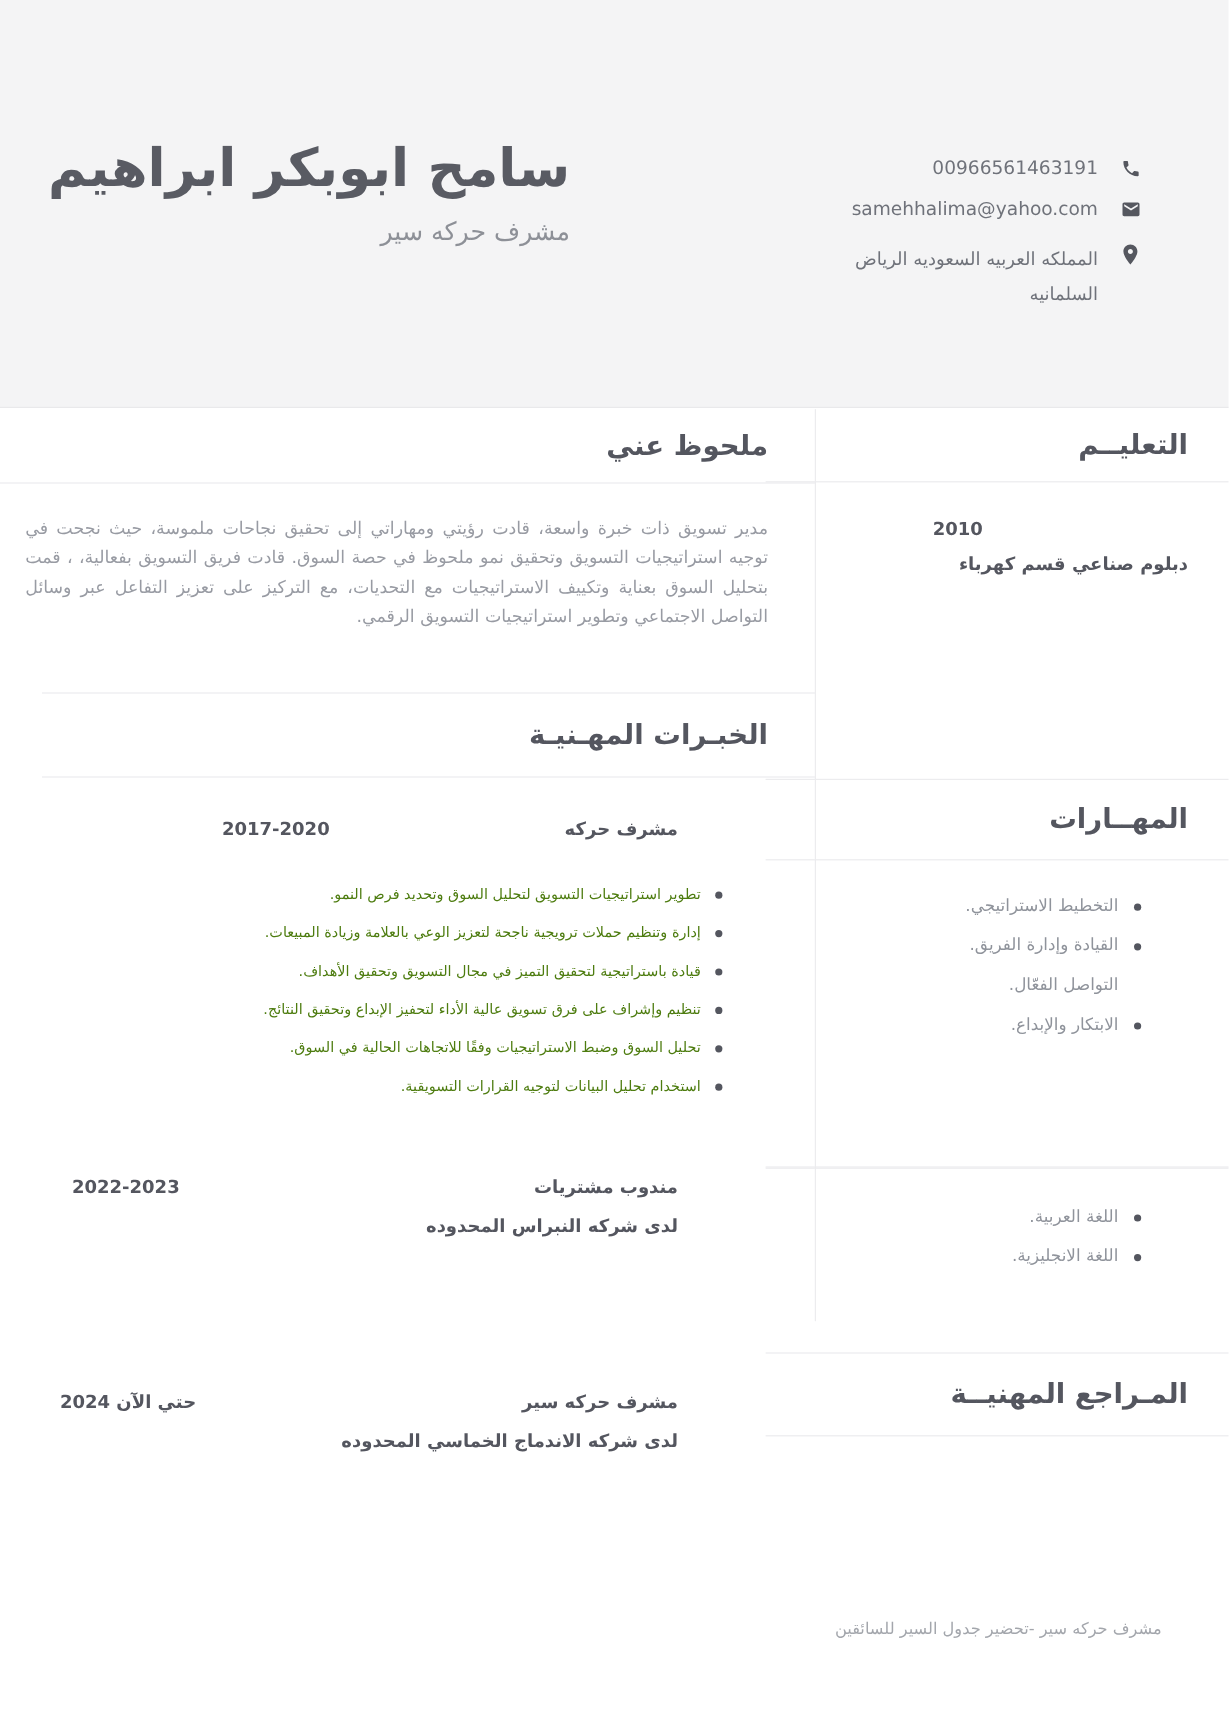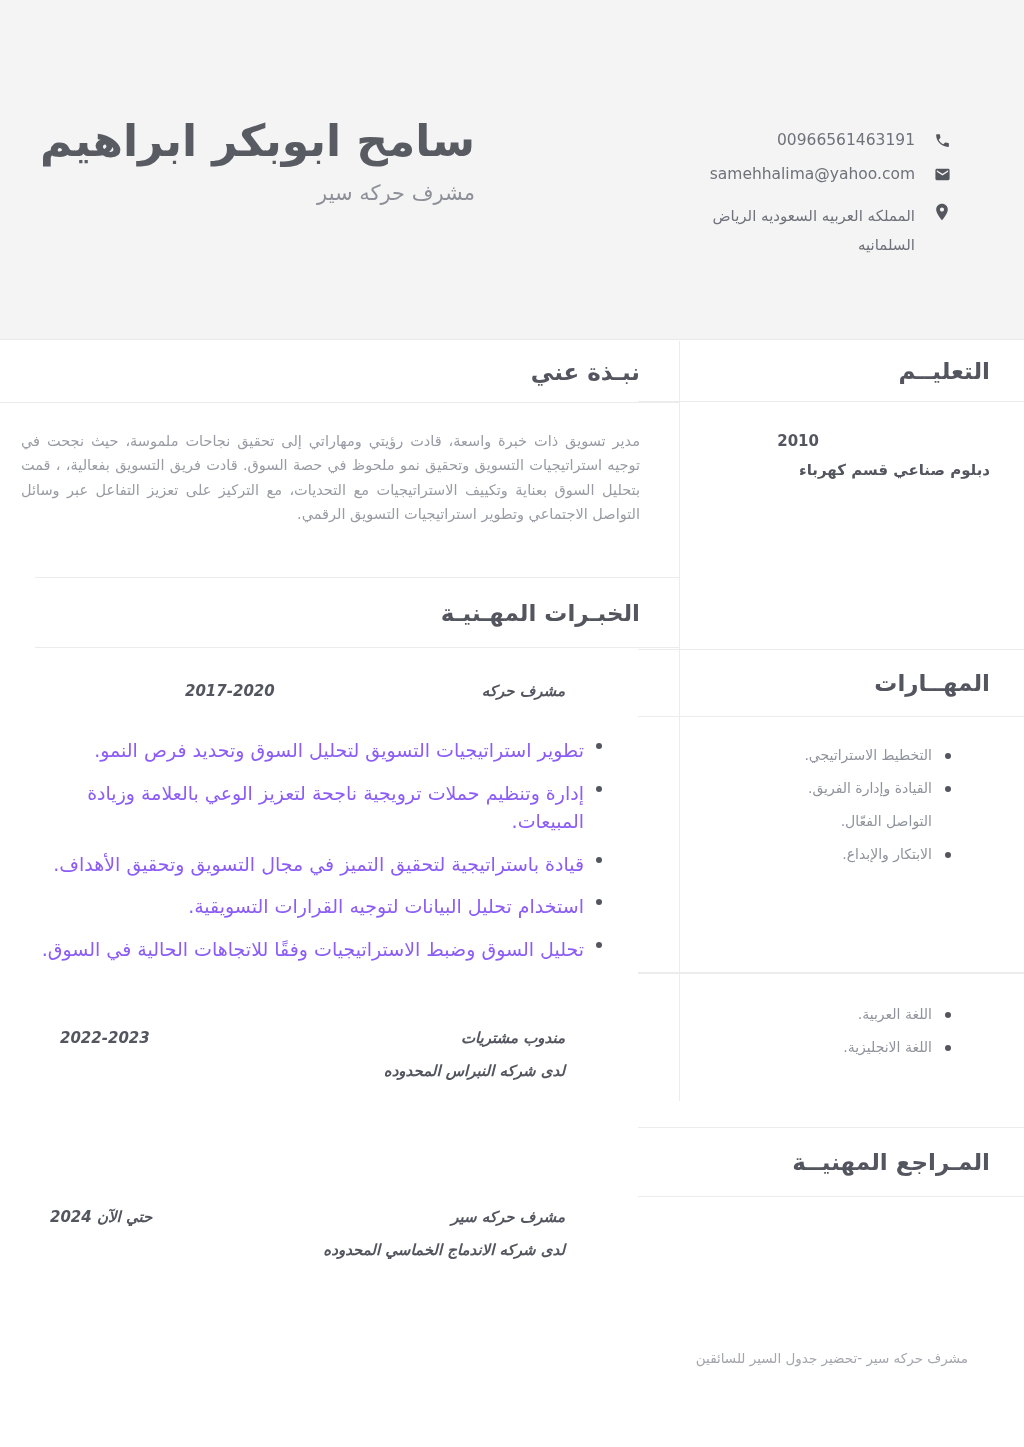--- a/index.html
+++ b/index.html
@@ -35,25 +35,25 @@
   .m-title-row { height:62px; display:flex; align-items:center; padding-right:40px; border-bottom:1px solid #ececee; }
   .m-title-row.second { height:69px; border-bottom:none; }
   .sec-title { color:#54565f; font-size:23px; font-weight:bold; }
   .about-body { height:174px; padding:26px 40px 0 21px; overflow:hidden; }
   .about-text { color:#989ba3; font-size:14.5px; line-height:1.68; text-align:justify; }
   .short-rule { height:1px; background:#ececee; width:645px; margin-right:0; margin-left:35px; }
   .exp-head { display:flex; justify-content:space-between; align-items:baseline; padding-right:115px; }
   .exp-head.e1 { margin-top:34px; padding-left:185px; }
   .exp-head.e2 { margin-top:66px; padding-left:60px; }
   .exp-head.e3 { margin-top:128px; padding-left:50px; }
-  .exp-role, .exp-period, .exp-company { color:#54565f; font-size:15px; font-weight:bold;font-style:italic; }
+  .exp-role, .exp-period, .exp-company { color:#54565f; font-size:15px; font-weight:bold; }
   .ltr { direction:ltr; unicode-bidi:bidi-override; }
   .exp-company { text-align:right; padding-right:115px; margin-top:15px; }
   .exp-bullets { list-style:none; margin-top:36px; padding-right:77px; padding-left:30px; }
-  .exp-bullets li { position:relative; padding-right:19px; margin-bottom:14px; color:#8b5cf6; font-size:19px; line-height:1.5; text-align:right; }
+  .exp-bullets li { position:relative; padding-right:19px; margin-bottom:14px; color:#4d7c0f; font-size:12px; line-height:1.5; text-align:right; }
   .exp-bullets li::before { content:""; position:absolute; right:1px; top:7px; width:6px; height:6px; border-radius:50%; background:#54565f; }
   
   .s-title-row { display:flex; align-items:center; padding-right:34px; }
   .s-title-row.h60 { height:60px; } .s-title-row.h66 { height:66px; }
   .s-title-row.h67 { height:67px; } .s-title-row.h68 { height:68px; }
   .side-rule { height:1px; background:#ececee; margin-left:0; margin-right:-42px; position:relative; right:42px; width:calc(100% + 42px); }
   .edu-block { height:247px; padding-top:30px; }
   .edu-year { color:#54565f; font-size:15px; font-weight:bold; text-align:right; padding-right:205px; }
   .edu-degree { color:#54565f; font-size:15px; font-weight:bold; text-align:right; padding-right:34px; margin-top:11px; }
   .skills-block { height:255px; padding-top:30px; }
@@ -101,42 +101,43 @@
         <div class="person-name">سامح ابوبكر ابراهيم</div>
         <div class="person-job">مشرف حركه سير</div>
       </div>
     </div>
   </div>
 
   <div class="vdivider"></div>
 
   <div class="main-col">
     <div class="m-title-row">
-      <span class="sec-title">نبـذة عني</span>
+      <span class="sec-title">ملحوظ عني</span>
     </div>
     <div class="about-body">
       <p class="about-text">مدير تسويق ذات خبرة واسعة، قادت رؤيتي ومهاراتي إلى تحقيق نجاحات ملموسة، حيث نجحت في توجيه استراتيجيات التسويق وتحقيق نمو ملحوظ في حصة السوق. قادت فريق التسويق بفعالية، ، قمت بتحليل السوق بعناية وتكييف الاستراتيجيات مع التحديات، مع التركيز على تعزيز التفاعل عبر وسائل التواصل الاجتماعي وتطوير استراتيجيات التسويق الرقمي.</p>
     </div>
     <div class="short-rule"></div>
 
     <div class="m-title-row second">
       <span class="sec-title">الخبـرات المهـنيـة</span>
     </div>
     <div class="short-rule"></div>
 
     <div class="exp-head e1">
       <span class="exp-role">مشرف حركه</span>
       <span class="exp-period ltr">2017-2020</span>
     </div>
     <ul class="exp-bullets">
       <li>تطوير استراتيجيات التسويق لتحليل السوق وتحديد فرص النمو.</li>
       <li>إدارة وتنظيم حملات ترويجية ناجحة لتعزيز الوعي بالعلامة وزيادة المبيعات.</li>
       <li>قيادة باستراتيجية لتحقيق التميز في مجال التسويق وتحقيق الأهداف.</li>
+      <li>تنظيم وإشراف على فرق تسويق عالية الأداء لتحفيز الإبداع وتحقيق النتائج.</li>
+      <li>تحليل السوق وضبط الاستراتيجيات وفقًا للاتجاهات الحالية في السوق.</li>
       <li>استخدام تحليل البيانات لتوجيه القرارات التسويقية.</li>
-      <li>تحليل السوق وضبط الاستراتيجيات وفقًا للاتجاهات الحالية في السوق.</li>
     </ul>
 
     <div class="exp-head e2">
       <span class="exp-role">مندوب مشتريات</span>
       <span class="exp-period ltr">2022-2023</span>
     </div>
     <div class="exp-company">لدى شركه النبراس المحدوده</div>
 
     <div class="exp-head e3">
       <span class="exp-role">مشرف حركه سير</span>

